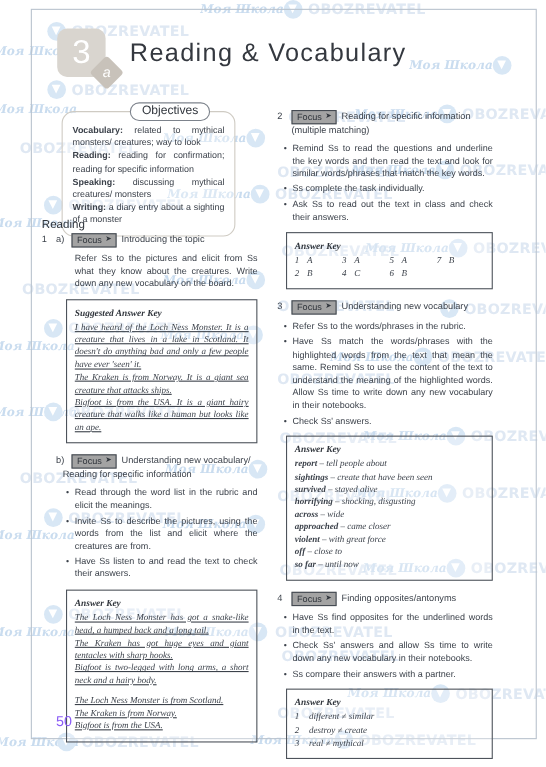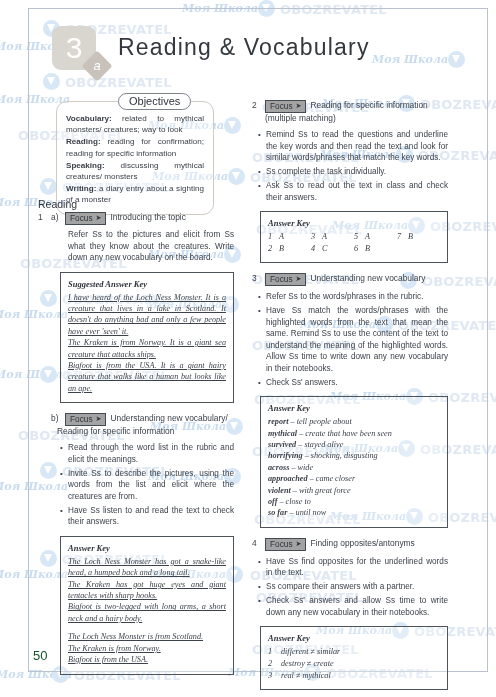--- a/index.html
+++ b/index.html
@@ -291,23 +291,23 @@
     line-height: 11.6px;
     font-style: italic;
     color: #3c424b;
     font-family: "Liberation Serif", serif;
   }
   .num-line .n { display: inline-block; width: 13px; }
 
   
   #page-number {
     position: absolute;
-    left: 33px; top: 648px;
+    left: 51px; top: 648px;
     font-size: 13px;
-    color: #14532d;
+    color: #8b5cf6;
   }
 </style>
 </head>
 <body>
 
 <div id="watermarks">
   <span class="wm wm-shkola" style="left:182px;  top:2px;">Моя Школа</span>
   <span class="wm-logo" style="left:258px;  top:0px;"></span>
   <span class="wm wm-obz" style="left:280px;  top:2px;">OBOZREVATEL</span>
 
@@ -541,21 +541,21 @@
 
       <ul class="bullets">
         <li>Refer Ss to the words/phrases in the rubric.</li>
         <li>Have Ss  match the words/phrases with the highlighted words from the text that mean the same. Remind Ss to use the content of the text to understand the meaning of the highlighted words. Allow Ss time to write down any new vocabulary in their notebooks.</li>
         <li>Check Ss' answers.</li>
       </ul>
 
       <div class="akey">
         <div class="akey-title">Answer Key</div>
         <div class="voc-line"><span class="term">report</span> <span>–</span> <span>tell people about</span></div>
-        <div class="voc-line"><span class="term">mythical</span> <span>–</span> <span>create that have been seen</span></div>
+        <div class="voc-line"><span class="term">sightings</span> <span>–</span> <span>create that have been seen</span></div>
         <div class="voc-line"><span class="term">survived</span> <span>–</span> <span>stayed alive</span></div>
         <div class="voc-line"><span class="term">horrifying</span> <span>–</span> <span>shocking, disgusting</span></div>
         <div class="voc-line"><span class="term">across</span> <span>–</span> <span>wide</span></div>
         <div class="voc-line"><span class="term">approached</span> <span>–</span> <span>came closer</span></div>
         <div class="voc-line"><span class="term">violent</span> <span>–</span> <span>with great force</span></div>
         <div class="voc-line"><span class="term">off</span> <span>–</span> <span>close to</span></div>
         <div class="voc-line"><span class="term">so far</span> <span>–</span> <span>until now</span></div>
       </div>
     </div>
 
@@ -564,22 +564,22 @@
         <span class="task-num">4</span>
         <span class="focus-pill">
           <span>Focus</span>
           <span class="arrow">➤</span>
         </span>
         <span class="task-title">Finding opposites/antonyms</span>
       </div>
 
       <ul class="bullets">
         <li>Have Ss find opposites for the underlined words in the text.</li>
+        <li>Check Ss' answers and allow Ss time to write down any new vocabulary in their notebooks.</li>
         <li>Ss compare their answers with a partner.</li>
-        <li>Check Ss' answers and allow Ss time to write down any new vocabulary in their notebooks.</li>
       </ul>
 
       <div class="akey">
         <div class="akey-title">Answer Key</div>
         <div class="num-line"><span class="n">1</span><span>different ≠ similar</span></div>
         <div class="num-line"><span class="n">2</span><span>destroy ≠ create</span></div>
         <div class="num-line"><span class="n">3</span><span>real ≠ mythical</span></div>
       </div>
     </div>
   </div>

